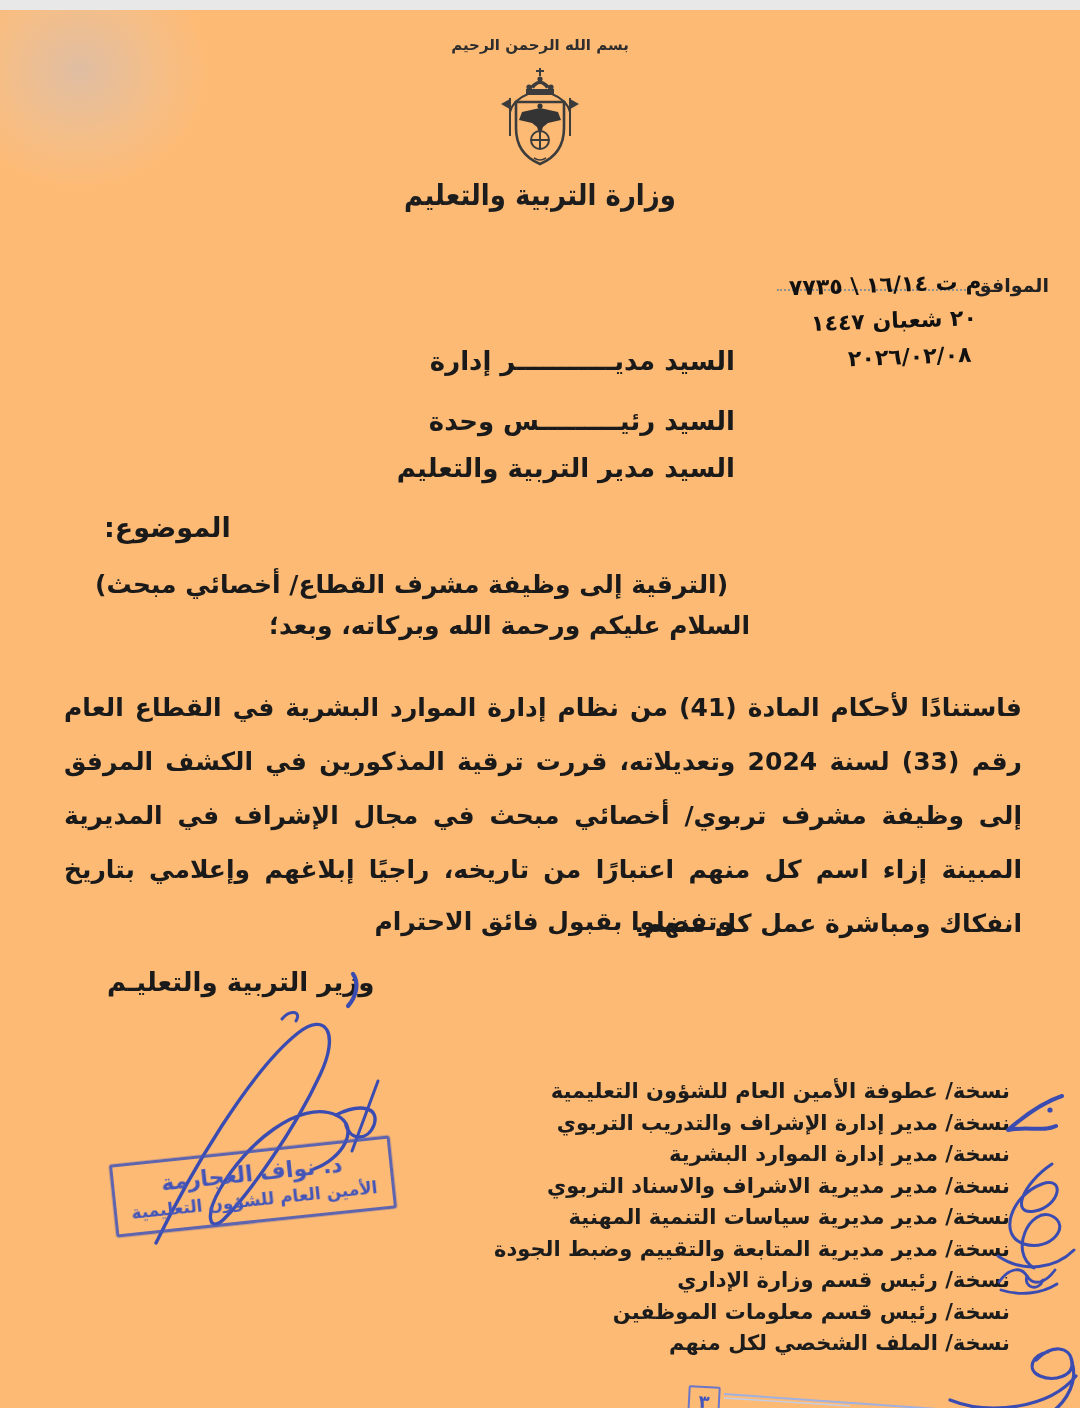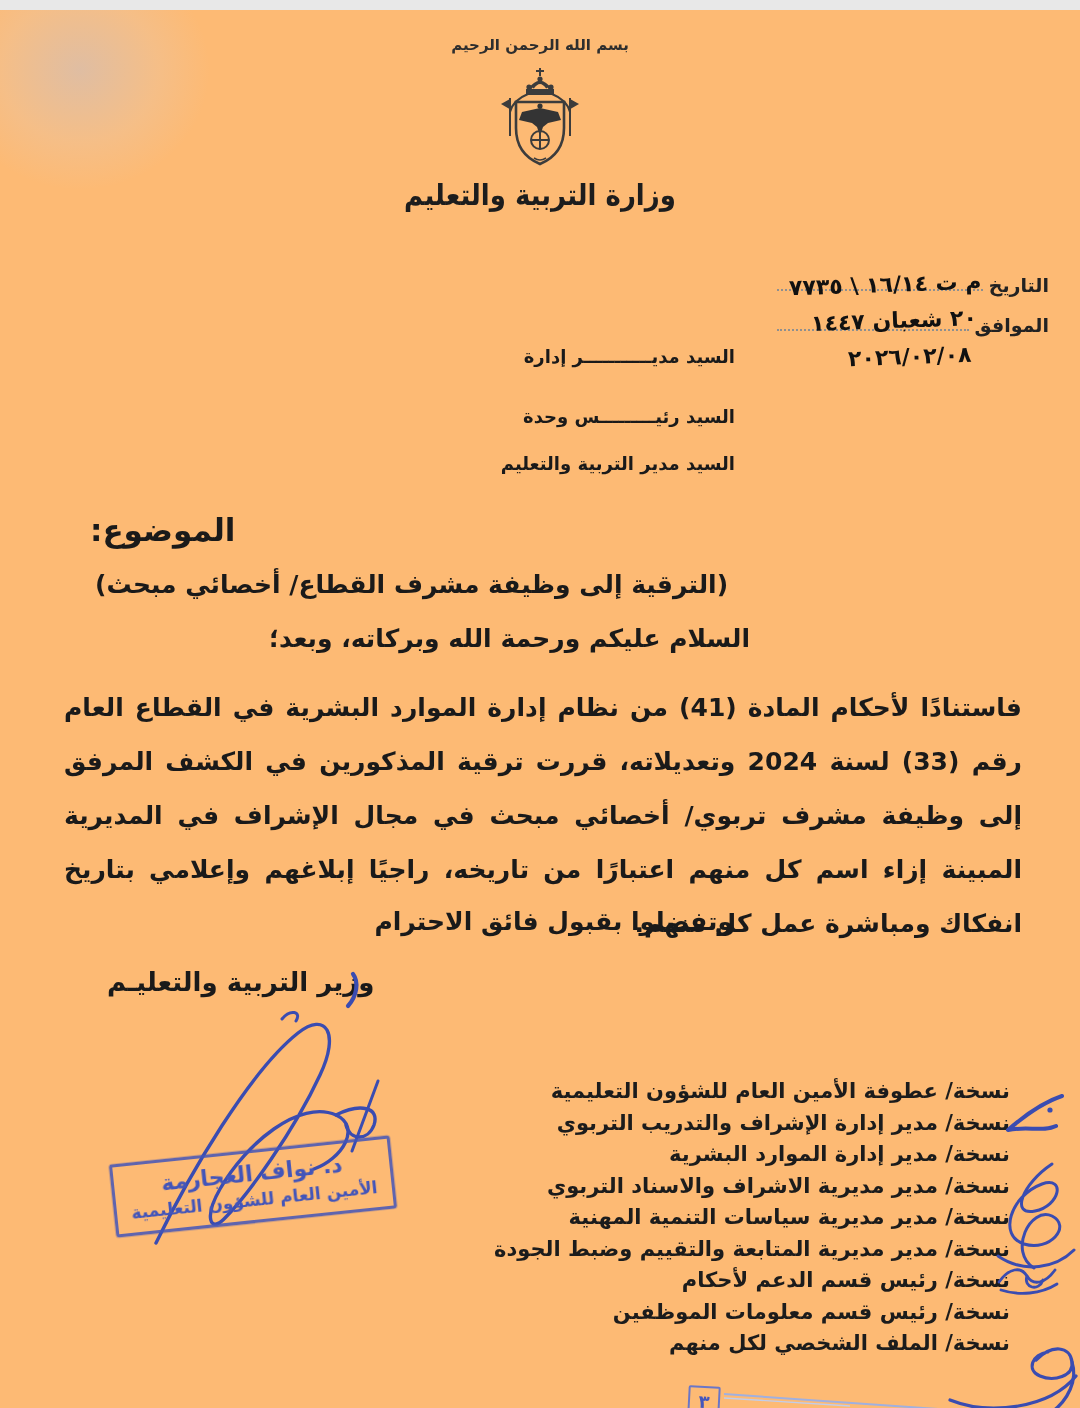--- a/index.html
+++ b/index.html
@@ -28,27 +28,27 @@
   
   .ref-block { left:775px; top:246px; width:278px; }
   .ref-row { display:flex; align-items:flex-end; height:40px; }
   .ref-label { font-size:19px; font-weight:600; color:#222; padding-right:4px; white-space:nowrap; }
   .ref-dots { flex:1; border-bottom:2px dotted #8f8f8f; margin:0 6px 5px 2px; }
   .ref-value { position:absolute; font-size:22px; font-weight:800; white-space:nowrap; transform:rotate(-2deg); color:#111; }
   .rv1 { top:16px;  right:72px; }
   .rv2 { top:52px;  right:76px; }
   .rv3 { top:88px;  right:82px; }
   
-  .addr { right:345px; text-align:left; font-size:18px; font-weight:800; white-space:nowrap; }
+  .addr { right:345px; text-align:left; font-size:26px; font-weight:800; white-space:nowrap; }
   .a1 { top:336px; } .a2 { top:396px; } .a3 { top:443px; }
   
-  .subject-label { left:90px; top:502px; direction:rtl; font-size:31px; font-weight:800; }
+  .subject-label { left:104px; top:502px; direction:rtl; font-size:27px; font-weight:800; }
   .subject-text  { left:95px; top:560px; direction:rtl; font-size:25px; font-weight:800; white-space:nowrap; }
   
-  .greeting { right:330px; top:614px; font-size:25px; font-weight:800; white-space:nowrap; }
+  .greeting { right:330px; top:601px; font-size:25px; font-weight:800; white-space:nowrap; }
   .body-par {
     right:58px; top:671px; width:958px;
     font-size:25px; font-weight:600; line-height:54px;
     text-align:justify; text-justify:inter-word;
   }
   .body-par b { font-weight:800; }
   .closing { right:347px; top:897px; font-size:25px; font-weight:800; white-space:nowrap; }
   
   .minister-title { left:107px; top:957px; font-size:26px; font-weight:800; white-space:nowrap; }
   .stamp {
@@ -109,24 +109,20 @@
       <circle cx="48" cy="74" r="9"></circle>
       <path d="M 39 74 H 57 M 48 65 V 83"></path>
       <path d="M 42 92 Q 48 96 54 92" stroke-width="1.6"></path>
     </g>
   </svg>
 
   <div class="abs ministry-name">وزارة التربية والتعليم</div>
 
   <div class="abs ref-block">
     <div class="ref-row">
-      <span class="ref-label">التاريخ</span>
-      <span class="ref-dots"></span>
-    </div>
-    <div class="ref-row">
       <span class="ref-label">الموافق</span>
       <span class="ref-dots"></span>
     </div>
     <span class="ref-value rv1">م ت ١٦/١٤ \ ٧٧٣٥</span>
     <span class="ref-value rv2">٢٠ شعبان ١٤٤٧</span>
     <span class="ref-value rv3">٢٠٢٦/٠٢/٠٨</span>
   </div>
 
   <div class="abs addr a1">السيد مديـــــــــــر إدارة</div>
   <div class="abs addr a2">السيد رئيـــــــــس وحدة</div>
@@ -159,21 +155,21 @@
     <div class="s2">الأمين العام للشؤون التعليمية</div>
   </div>
 
   <div class="abs cc-list">
     <div>نسخة/ عطوفة الأمين العام للشؤون التعليمية</div>
     <div>نسخة/ مدير إدارة الإشراف والتدريب التربوي</div>
     <div>نسخة/ مدير إدارة الموارد البشرية</div>
     <div>نسخة/ مدير مديرية الاشراف والاسناد التربوي</div>
     <div>نسخة/ مدير مديرية سياسات التنمية المهنية</div>
     <div>نسخة/ مدير مديرية المتابعة والتقييم وضبط الجودة</div>
-    <div>نسخة/ رئيس قسم الدعم لأحكام</div>
+    <div>نسخة/ رئيس قسم وزارة الإداري</div>
     <div>نسخة/ رئيس قسم معلومات الموظفين</div>
     <div>نسخة/ الملف الشخصي لكل منهم</div>
   </div>
 
   <svg class="abs" style="left:998px; top:1076px;" width="72" height="58" viewBox="0 0 72 58">
     <path class="ink" stroke-width="4" d="M 64 10 C 46 16 26 30 10 44 C 28 40 46 46 58 40"></path>
     <circle cx="52" cy="24" r="2.6" fill="#3a4cb1" stroke="none"></circle>
   </svg>
 
   <svg class="abs" style="left:980px; top:1146px;" width="100" height="122" viewBox="0 0 100 122">

